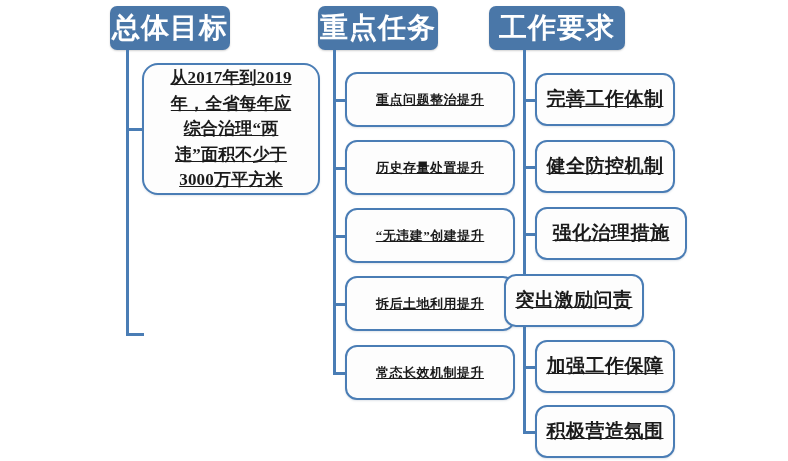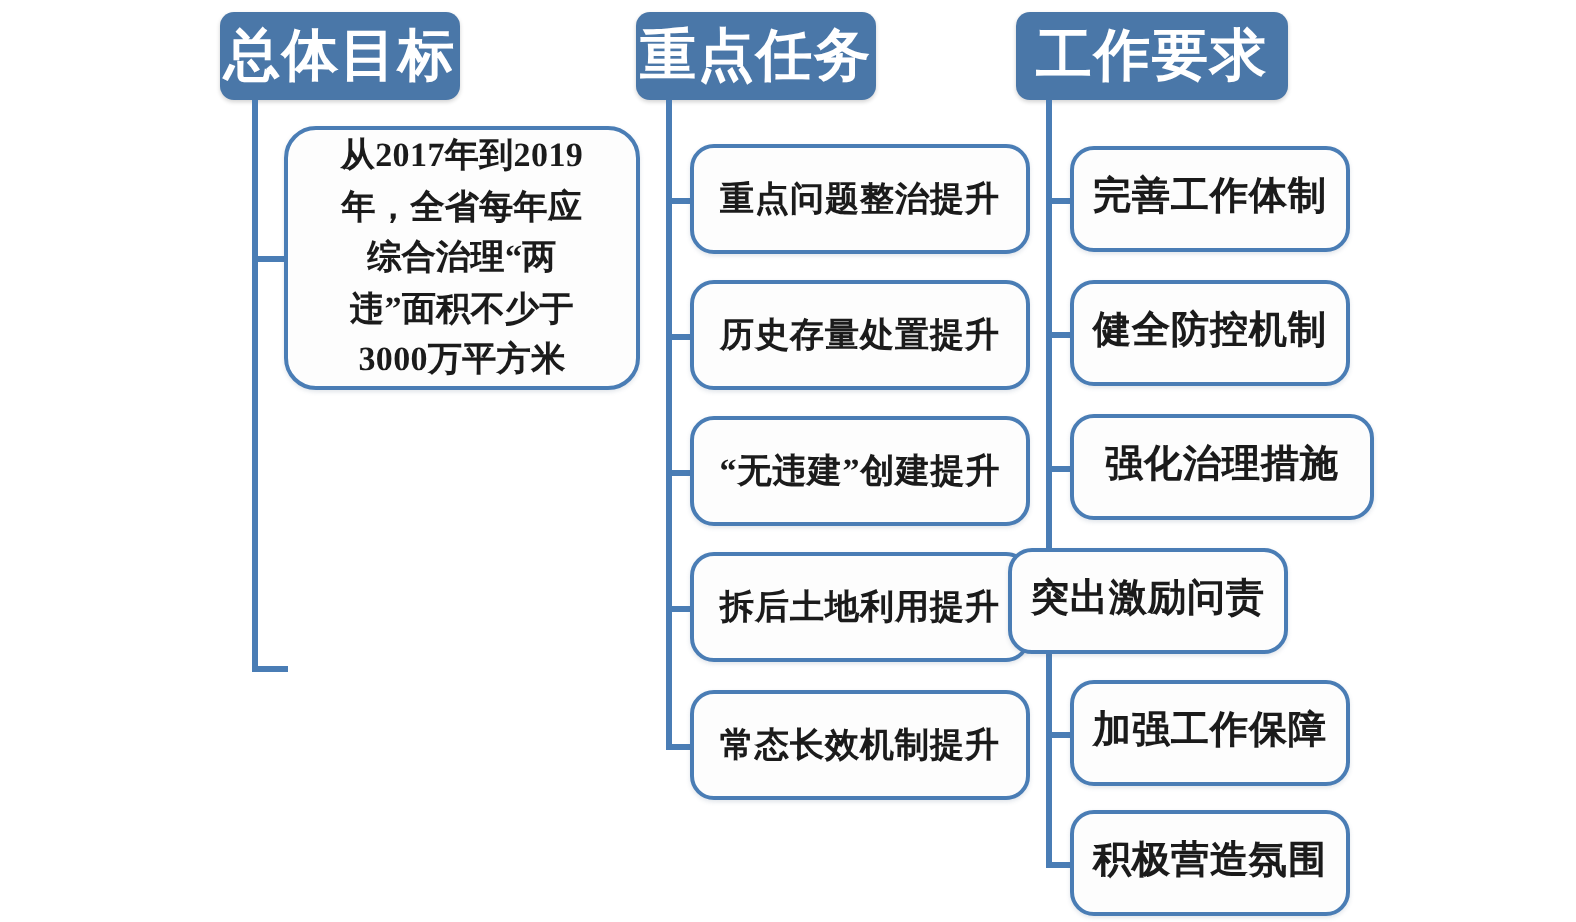--- a/index.html
+++ b/index.html
@@ -58,36 +58,37 @@
     align-items: center;
     justify-content: center;
     text-align: center;
     color: #1b1b1b;
     box-shadow: 0 1px 2px rgba(90,110,140,0.18);
   }
   .node .node-text {
     display: block;
     padding: 2px 20px;
     line-height: 1.38;
+    text-decoration: underline;
   }
 
   
   .node.para {
     border-radius: 16px;
   }
   .node.para .node-text {
     font-size: 17px;
     font-weight: bold;
     line-height: 1.5;
     letter-spacing: 0.2px;
   }
 
   
   .node.line .node-text {
-    font-size: 17px;
+    font-size: 13px;
     font-weight: bold;
     white-space: nowrap;
     letter-spacing: 0.5px;
   }
   .node.line.narrow .node-text {
     font-size: 19px;
   }
 </style>
 </head>
 <body>
@@ -124,21 +125,21 @@
   <div class="node line" style="left:345px; top:208px; width:170px; height:55px;">
     <span class="node-text">“无违建”创建提升</span>
   </div>
   <div class="node line" style="left:345px; top:276px; width:170px; height:55px;">
     <span class="node-text">拆后土地利用提升</span>
   </div>
   <div class="node line" style="left:345px; top:345px; width:170px; height:55px;">
     <span class="node-text">常态长效机制提升</span>
   </div>
 
-  <div class="col-header" style="left:508px; top:6px; width:136px; height:44px;font-family:Liberation Serif, serif;">
+  <div class="col-header" style="left:489px; top:6px; width:136px; height:44px;font-family:Liberation Serif, serif;">
     <span>工作要求</span>
   </div>
   <div class="trunk" style="left:523px; top:50px; height:383px;"></div>
   <div class="stub" style="left:523px; top:99px; width:14px;"></div>
   <div class="stub" style="left:523px; top:166px; width:14px;"></div>
   <div class="stub" style="left:523px; top:233px; width:14px;"></div>
   <div class="stub" style="left:523px; top:300px; width:14px;"></div>
   <div class="stub" style="left:523px; top:366px; width:14px;"></div>
   <div class="stub" style="left:523px; top:431px; width:14px;"></div>
 

